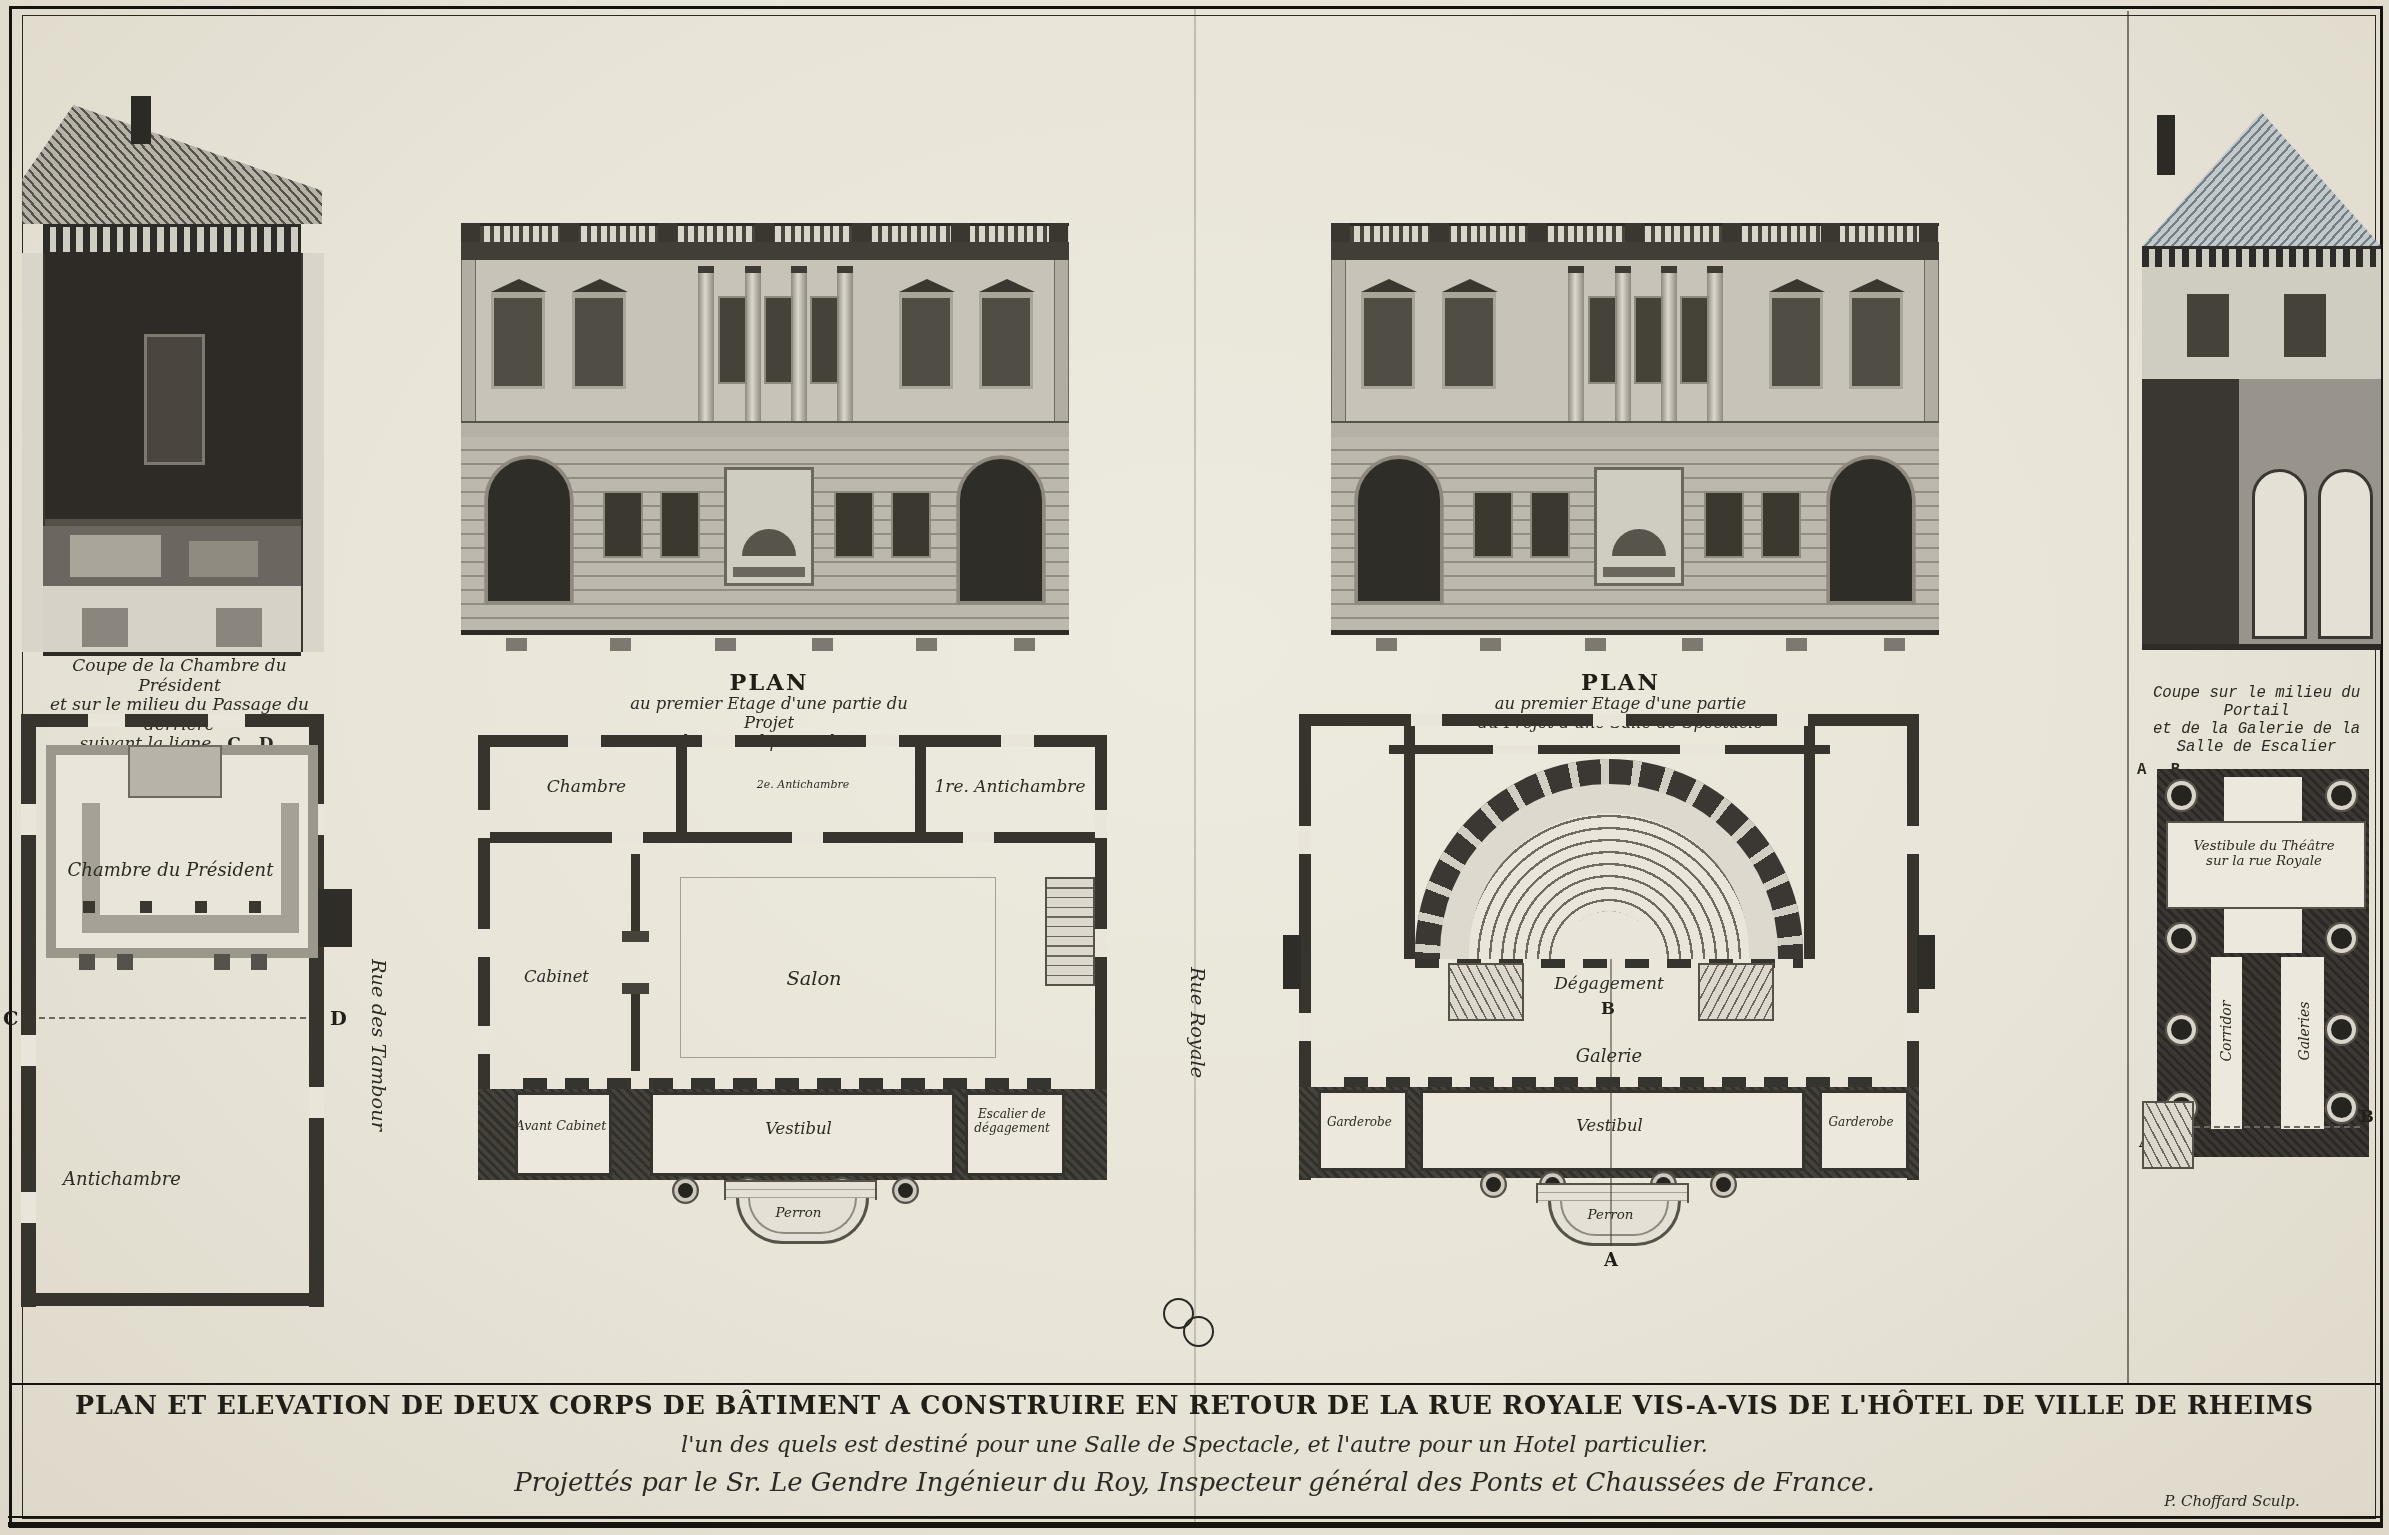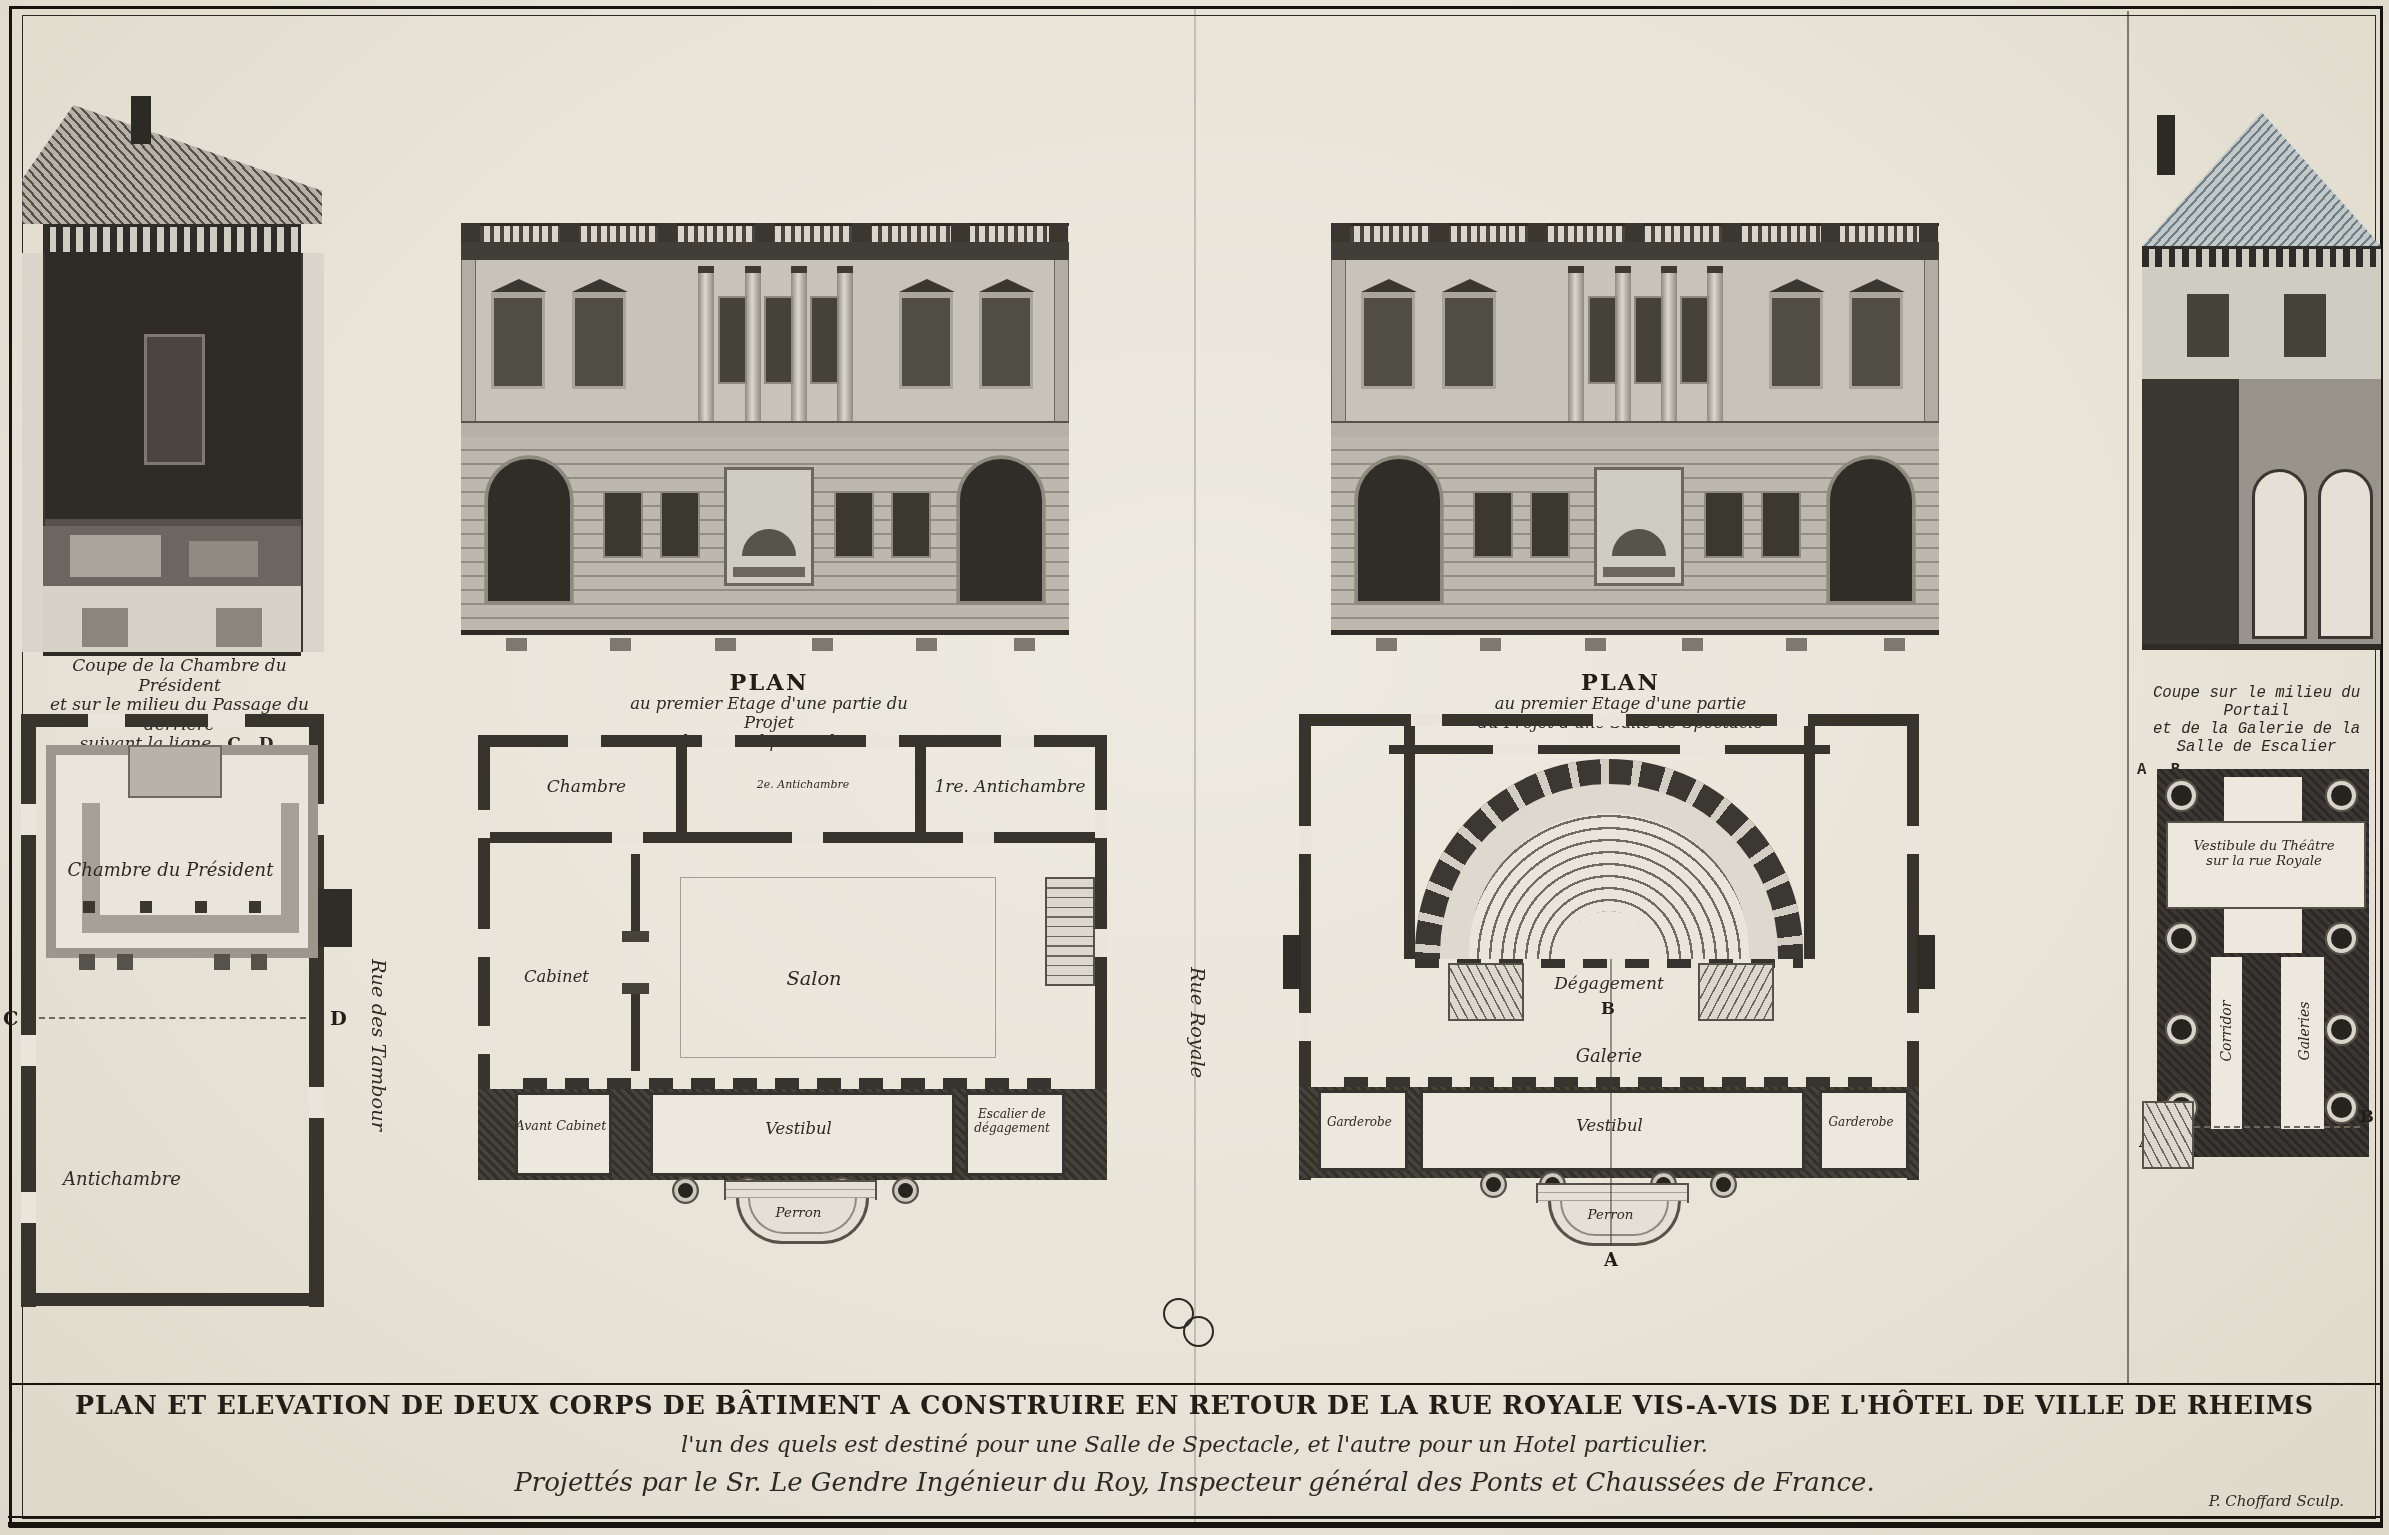--- a/index.html
+++ b/index.html
@@ -420,17 +420,17 @@
   </div>
 
 
   <div class="circ" style="left:1163px;top:1298px;"></div>
   <div class="circ" style="left:1183px;top:1316px;"></div>
 
   <div class="rule" style="left:10.5px;top:1383px;width:2369px;height:2.2px;"></div>
   <div class="roman" style="left:0;right:0;top:1390px;font-size:25.4px;white-space:nowrap;letter-spacing:0.7px;">PLAN ET ELEVATION DE DEUX CORPS DE BÂTIMENT A CONSTRUIRE EN RETOUR DE LA RUE ROYALE VIS-A-VIS DE L'HÔTEL DE VILLE DE RHEIMS</div>
   <div class="lbl" style="left:0;right:0;top:1432px;font-size:22.4px;">l'un des quels est destiné pour une Salle de Spectacle, et l'autre pour un Hotel particulier.</div>
   <div class="lbl" style="left:0;right:0;top:1468px;font-size:26px;">Projettés par le Sr. Le Gendre Ingénieur du Roy, Inspecteur général des Ponts et Chaussées de France.</div>
-  <div class="lbl" style="right:45px;top:1493px;width:224px;text-align:right;font-size:15px;left:auto;">P. Choffard Sculp.</div>
+  <div class="lbl" style="right:45px;top:1493px;width:224px;font-size:15px;left:auto;">P. Choffard Sculp.</div>
   <div class="rule" style="left:7.5px;top:1516px;width:2374px;height:1.5px;"></div>
   <div class="rule" style="left:7.5px;top:1522px;width:2374px;height:5.2px;"></div>
 </div>
 
 
 </body></html>

